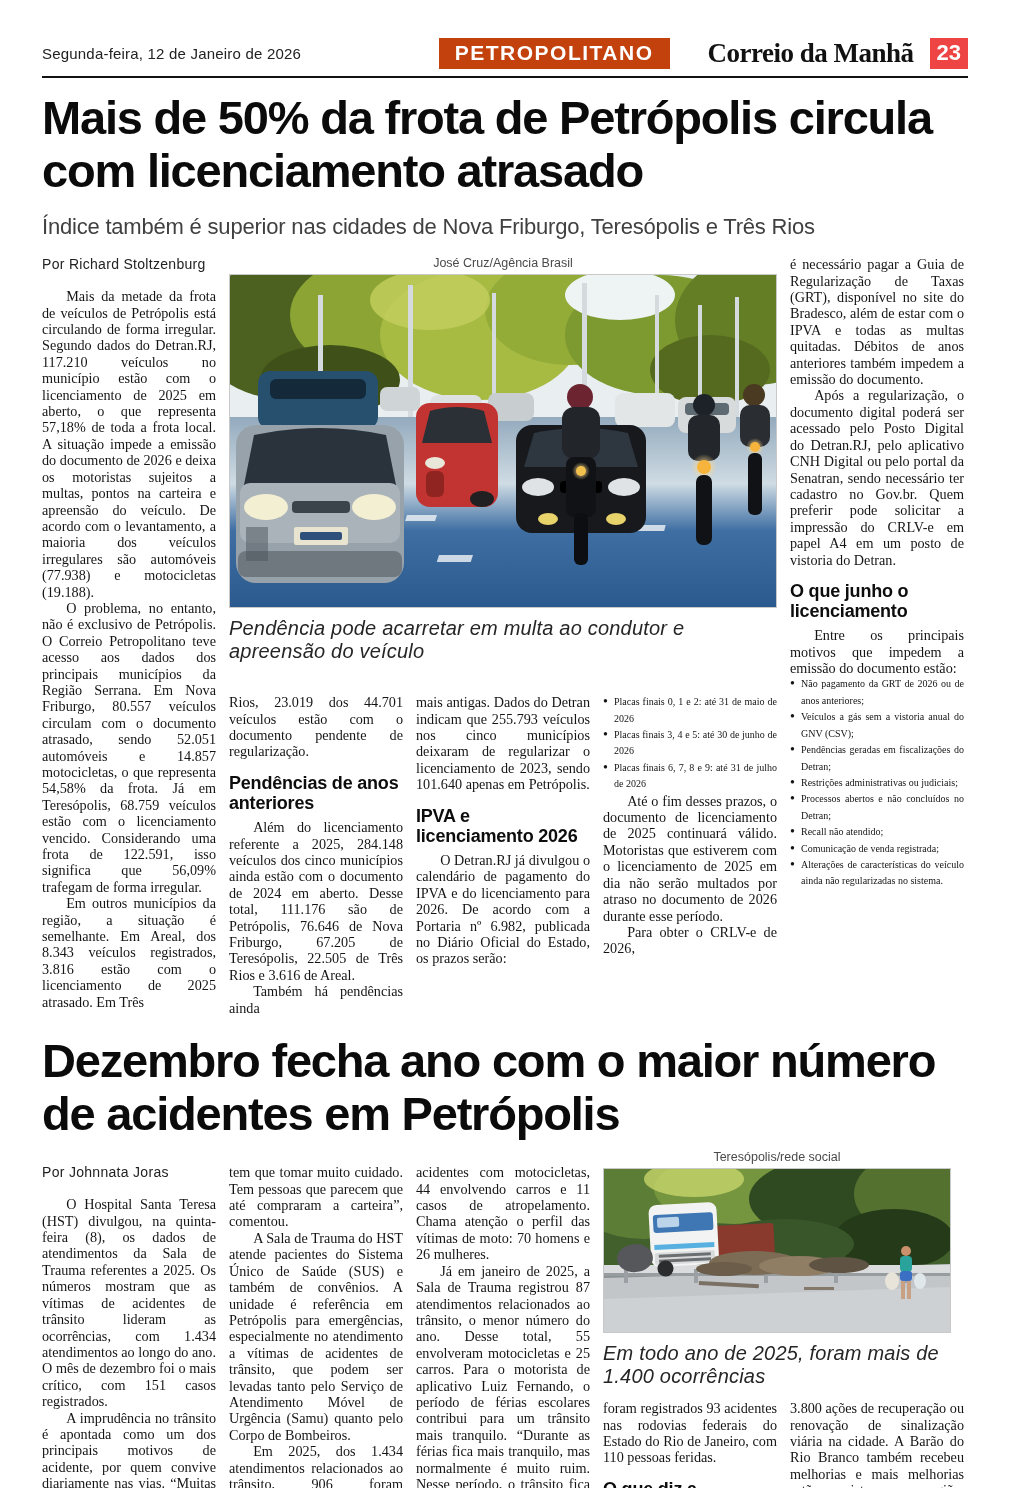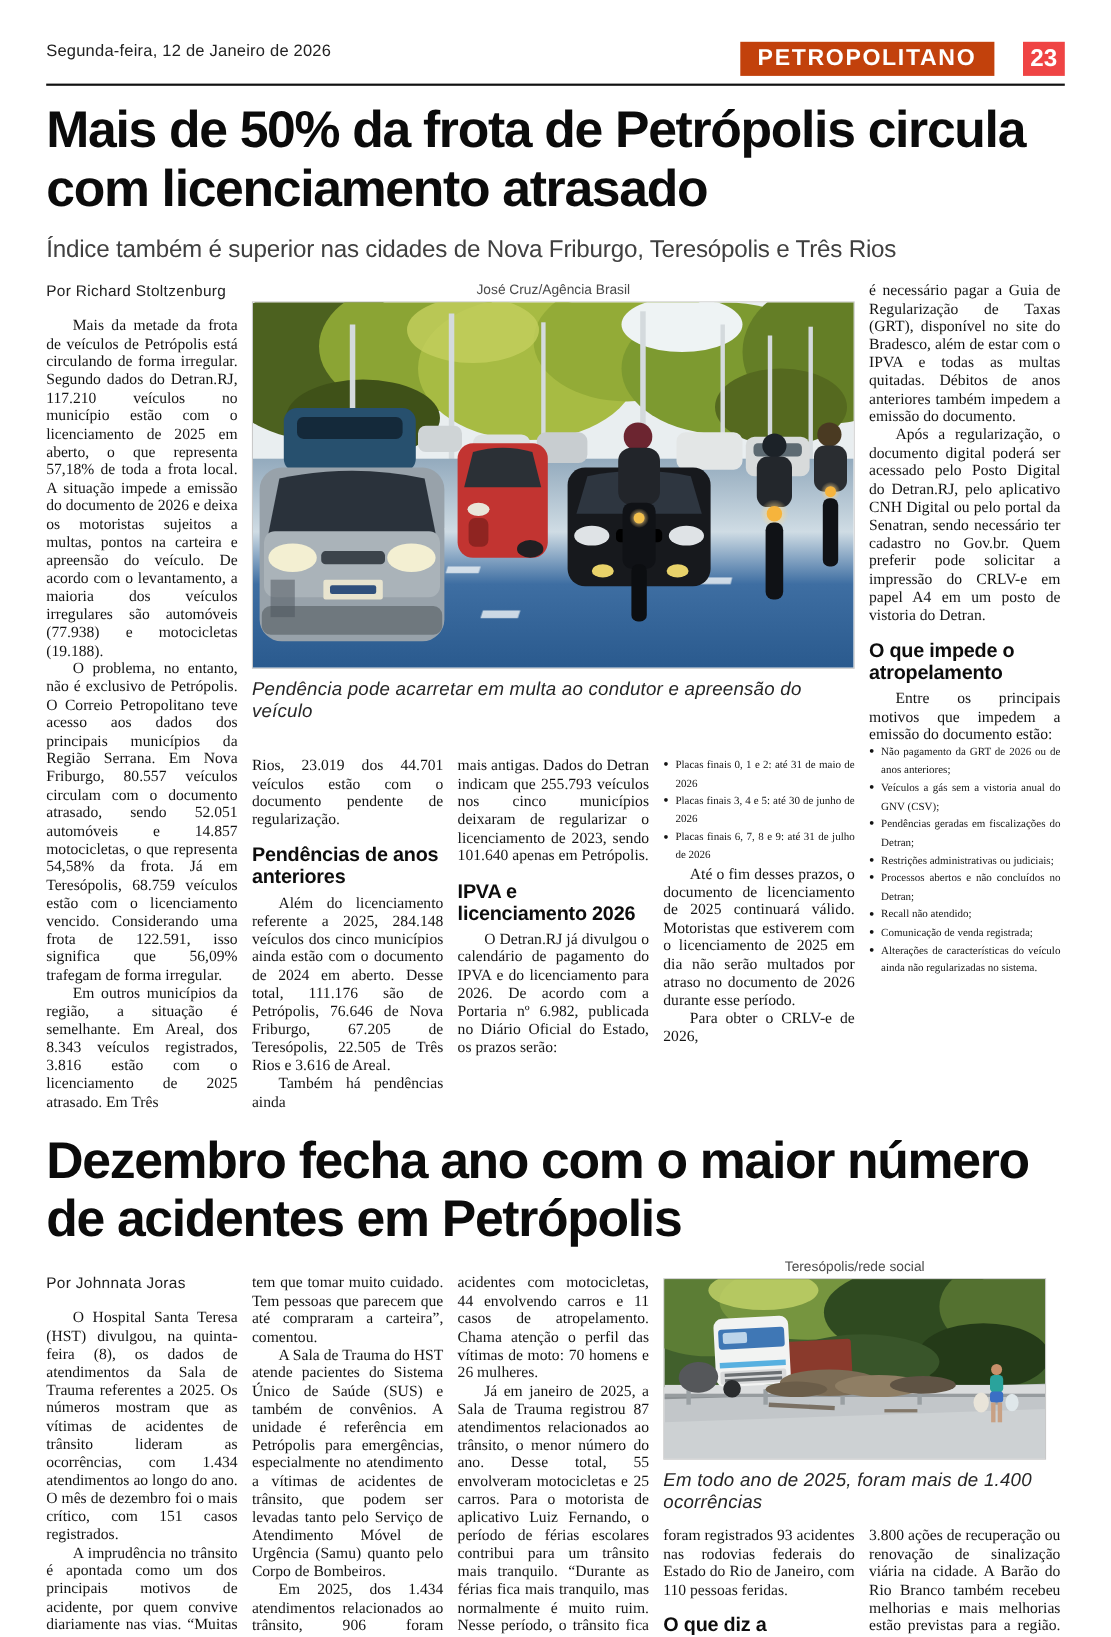--- a/index.html
+++ b/index.html
@@ -3,21 +3,21 @@
 <meta charset="utf-8">
 <style>
   * { margin:0; padding:0; box-sizing:border-box; }
   html,body { background:#9e9e9e; }
   .page{
     width:1010px; height:1488px; background:#ffffff; margin:0 auto;
     padding:38px 42px 20px 42px; overflow:hidden; position:relative;
     font-family:"Liberation Serif", serif; color:#111;
   }
   
-  .hdr{ display:flex; gap:22px; }
+  .hdr{ display:flex; align-items:center; gap:12px; }
   .hdr-date{ font-family:"Liberation Sans", sans-serif; font-size:15px; color:#222; flex:1; letter-spacing:.2px; }
   .hdr-tag{ background:#c2410c; color:#fff; font-family:"Liberation Sans", sans-serif;
     font-weight:bold; font-size:21px; letter-spacing:1.5px; padding:3px 16px 4px; }
   .hdr-mast{ font-family:"Liberation Serif", serif; font-weight:bold; font-size:27px; letter-spacing:-.5px; margin-left:26px; }
   .hdr-page{ background:#ef4444; color:#fff; font-family:"Liberation Sans", sans-serif;
     font-weight:bold; font-size:22px; padding:2px 7px 3px; margin-left:4px; }
   .hdr-rule{ border-bottom:2px solid #111; margin-top:7px; }
   
   .headline{ font-family:"Liberation Sans", sans-serif; font-weight:bold; color:#0b0b0b;
     font-size:47px; line-height:1.13; letter-spacing:-1.2px; margin-top:13px; }
@@ -35,33 +35,34 @@
   .sec-h{ font-family:"Liberation Sans", sans-serif; font-weight:bold; font-size:18px;
     line-height:1.12; color:#0d0d0d; margin:13px 0 6px; letter-spacing:-.2px; }
   ul.bl{ list-style:none; }
   ul.bl li{ font-size:10px; line-height:16.4px; text-align:justify; color:#141414;
     padding-left:11px; position:relative; }
   ul.bl li::before{ content:"•"; position:absolute; left:0; top:0; font-size:14px; }
   
   .credit{ font-family:"Liberation Sans", sans-serif; font-size:12.5px; color:#4a4a4a;
     text-align:center; margin-bottom:4px; }
   .photo-frame{ border:1px solid #c9c9c9; line-height:0; }
-  .caption{ font-family:"Liberation Sans", sans-serif; font-style:italic; font-size:17px;
+  .caption{ font-family:"Liberation Sans", sans-serif; font-style:italic; font-size:20px;
     color:#262626; margin-top:9px; letter-spacing:.2px; }
   .mid-body{ margin-top:14px; }
   .r2-body{ margin-top:12px; }
 </style>
 </head>
 <body>
 
 <div class="page">
 
   <div class="hdr">
     <span class="hdr-date">Segunda-feira, 12 de Janeiro de 2026</span>
     <span class="hdr-tag">PETROPOLITANO</span>
+    <span class="hdr-mast">Correio da Manhã</span>
     <span class="hdr-page">23</span>
   </div>
   <div class="hdr-rule"></div>
 
   <h1 class="headline">Mais de 50% da frota de Petrópolis circula com licenciamento atrasado</h1>
   <div class="subheadline">Índice também é superior nas cidades de Nova Friburgo, Teresópolis e Três Rios</div>
 
   <div class="row">
 
     <div class="col body">
@@ -211,21 +212,21 @@
           </ul>
           <p class="ind">Até o fim desses prazos, o documento de licenciamento de 2025 continuará válido. Motoristas que estiverem com o licenciamento de 2025 em dia não serão multados por atraso no documento de 2026 durante esse período.</p>
           <p class="ind">Para obter o CRLV-e de 2026,</p>
         </div>
       </div>
     </div>
 
     <div class="col body">
       <p>é necessário pagar a Guia de Regularização de Taxas (GRT), disponível no site do Bradesco, além de estar com o IPVA e todas as multas quitadas. Débitos de anos anteriores também impedem a emissão do documento.</p>
       <p class="ind">Após a regularização, o documento digital poderá ser acessado pelo Posto Digital do Detran.RJ, pelo aplicativo CNH Digital ou pelo portal da Senatran, sendo necessário ter cadastro no Gov.br. Quem preferir pode solicitar a impressão do CRLV-e em papel A4 em um posto de vistoria do Detran.</p>
-      <div class="sec-h">O que impede o atropelamento</div>
+      <div class="sec-h">O que junho o licenciamento</div>
       <p class="ind">Entre os principais motivos que impedem a emissão do documento estão:</p>
       <ul class="bl">
         <li>Não pagamento da GRT de 2026 ou de anos anteriores;</li>
         <li>Veículos a gás sem a vistoria anual do GNV (CSV);</li>
         <li>Pendências geradas em fiscalizações do Detran;</li>
         <li>Restrições administrativas ou judiciais;</li>
         <li>Processos abertos e não concluídos no Detran;</li>
         <li>Recall não atendido;</li>
         <li>Comunicação de venda registrada;</li>
         <li>Alterações de características do veículo ainda não regularizadas no sistema.</li>

